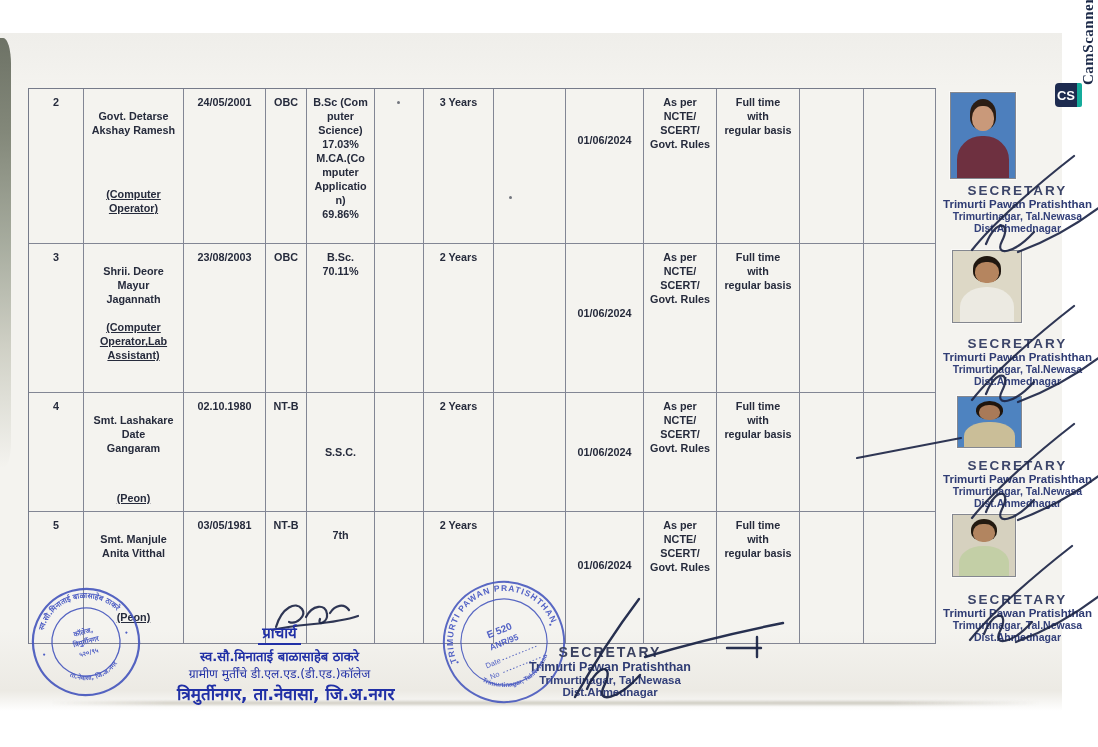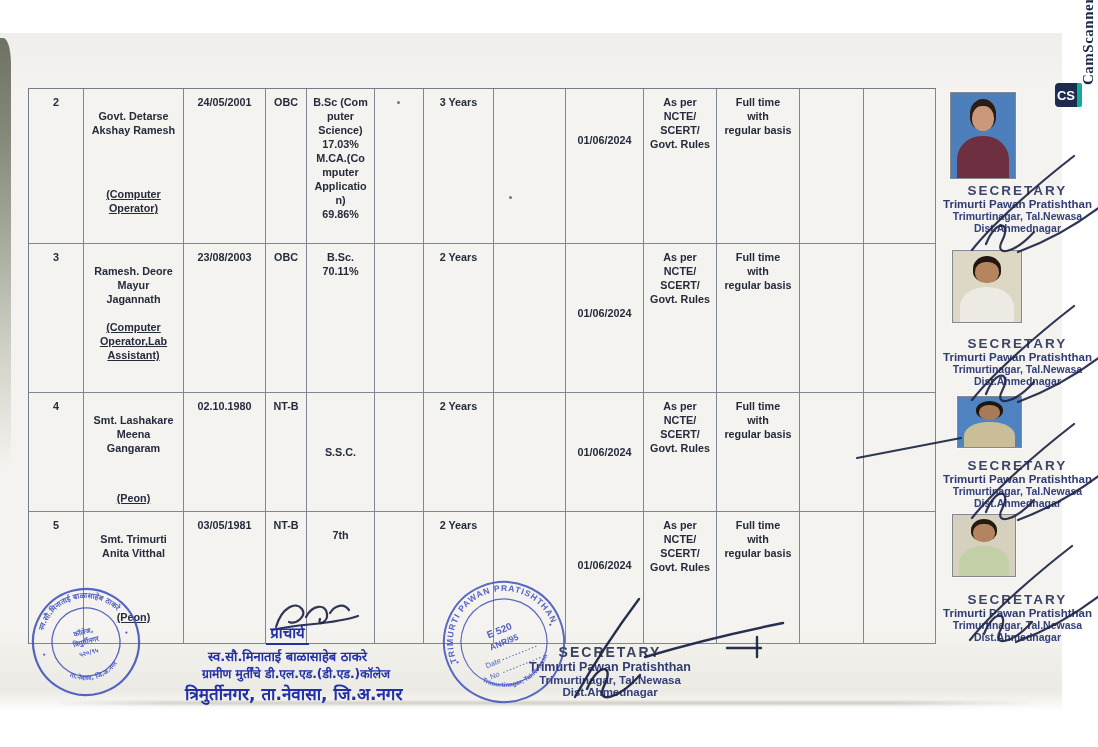--- a/index.html
+++ b/index.html
@@ -46,25 +46,25 @@
   .sig{position:absolute;}
   .sig path{fill:none;stroke:#1d2647;stroke-width:2.2;stroke-linecap:round;opacity:.92;}
   .sig-big path{fill:none;stroke:#1b2547;stroke-width:2.4;stroke-linecap:round;opacity:.95;}
 
   
   .round-stamp text{fill:#3d4fc0;}
   .round-stamp circle{fill:none;stroke:#4455bd;}
   .round-stamp .dotline{stroke:#4455bd;stroke-width:1;stroke-dasharray:1.5,2;}
 
   
-  .principal{position:absolute;left:185px;top:622px;width:205px;text-align:center;color:#2130a6;
+  .principal{position:absolute;left:177px;top:622px;width:205px;text-align:center;color:#2130a6;
              font-family:"DejaVu Sans",sans-serif;white-space:nowrap;}
   .pr-title{font-size:15px;font-weight:700;display:inline-block;border-bottom:2px solid #2130a6;padding:0 4px 1px;}
   .pr-l1{font-size:13px;font-weight:700;margin-top:2px;}
-  .pr-l2{font-size:12.2px;font-weight:700;text-align:right;}
+  .pr-l2{font-size:12.2px;font-weight:400;}
   .pr-l3{font-size:17px;font-weight:700;}
 
   
   .cs-badge{position:absolute;left:1055px;top:83px;width:22px;height:24px;background:#1d2b50;border-radius:4px 0 0 4px;
             color:#fff;font-weight:700;font-size:13px;display:flex;align-items:center;justify-content:center;
             font-family:"Liberation Sans",sans-serif;}
   .cs-teal{position:absolute;left:1077px;top:83px;width:5px;height:24px;background:#14ab9b;border-radius:0 2px 2px 0;}
   .cs-vert{position:absolute;left:1079px;top:-2px;width:19px;height:86px;display:flex;align-items:center;justify-content:center;
            writing-mode:vertical-rl;transform:rotate(180deg);font-family:"Liberation Serif",serif;
            font-weight:700;font-size:15px;color:#1a2847;letter-spacing:.5px;}
@@ -108,21 +108,21 @@
 SCERT/
 Govt. Rules</div>
     <div class="cell">Full time
 with
 regular basis</div>
     <div class="cell"></div>
     <div class="cell"></div>
 
     <div class="cell">3</div>
     <div class="cell">
-      <div>Ramesh. Deore
+      <div>Shrii. Deore
 Mayur
 Jagannath</div>
       <div class="role g0">(Computer
 Operator,Lab
 Assistant)</div>
     </div>
     <div class="cell">23/08/2003</div>
     <div class="cell">OBC</div>
     <div class="cell">B.Sc.
 70.11%</div>
@@ -136,21 +136,21 @@
 Govt. Rules</div>
     <div class="cell">Full time
 with
 regular basis</div>
     <div class="cell"></div>
     <div class="cell"></div>
 
     <div class="cell">4</div>
     <div class="cell">
       <div>Smt. Lashakare
-Meena
+Date
 Gangaram</div>
       <div class="role g22">(Peon)</div>
     </div>
     <div class="cell">02.10.1980</div>
     <div class="cell">NT-B</div>
     <div class="cell qp52">S.S.C.</div>
     <div class="cell"></div>
     <div class="cell">2 Years</div>
     <div class="cell"></div>
     <div class="cell jp52">01/06/2024</div>
@@ -159,21 +159,21 @@
 SCERT/
 Govt. Rules</div>
     <div class="cell">Full time
 with
 regular basis</div>
     <div class="cell"></div>
     <div class="cell"></div>
 
     <div class="cell">5</div>
     <div class="cell">
-      <div>Smt. Trimurti
+      <div>Smt. Manjule
 Anita Vitthal</div>
       <div class="role g36">(Peon)</div>
     </div>
     <div class="cell">03/05/1981</div>
     <div class="cell">NT-B</div>
     <div class="cell qp16">7th</div>
     <div class="cell"></div>
     <div class="cell">2 Years</div>
     <div class="cell"></div>
     <div class="cell jp46">01/06/2024</div>

